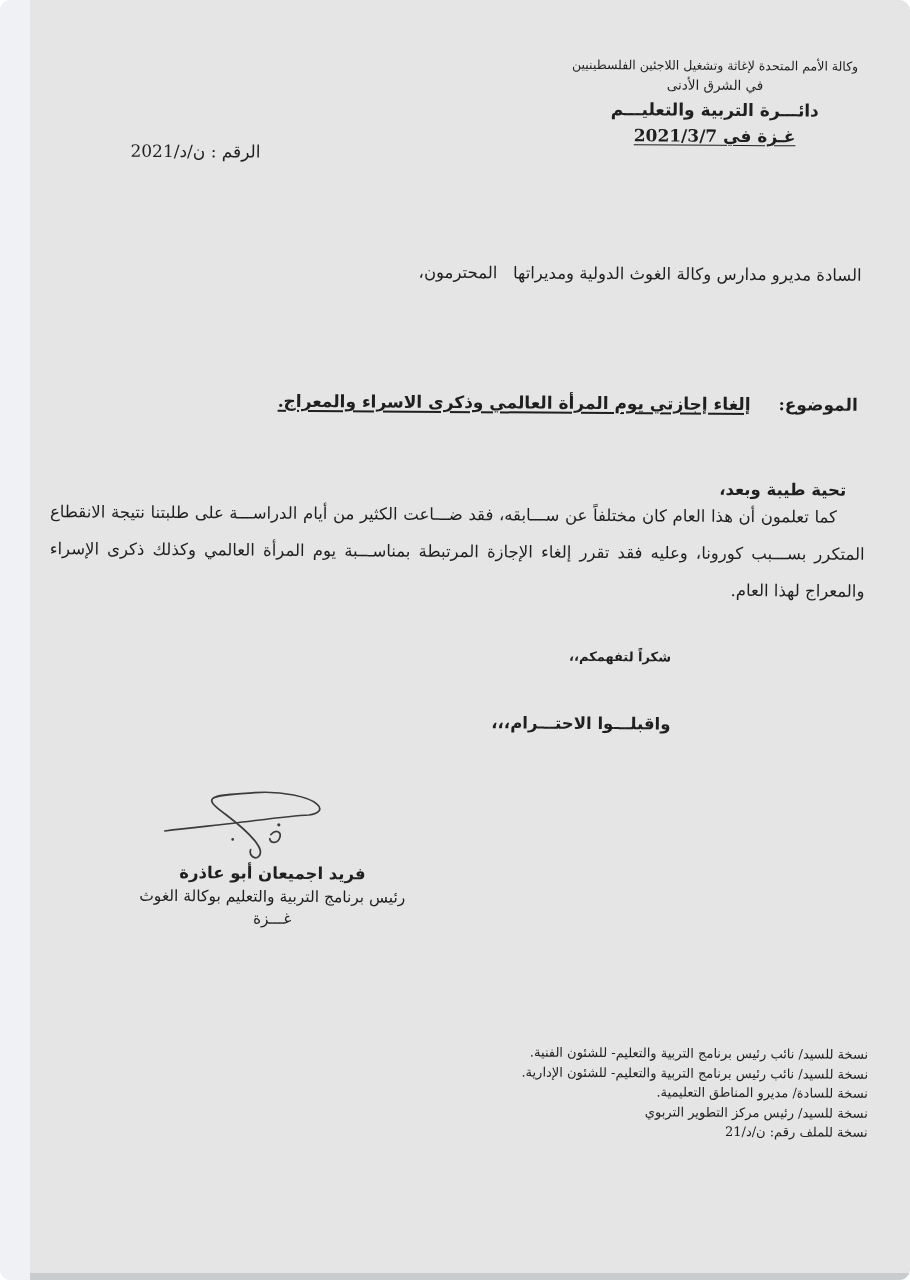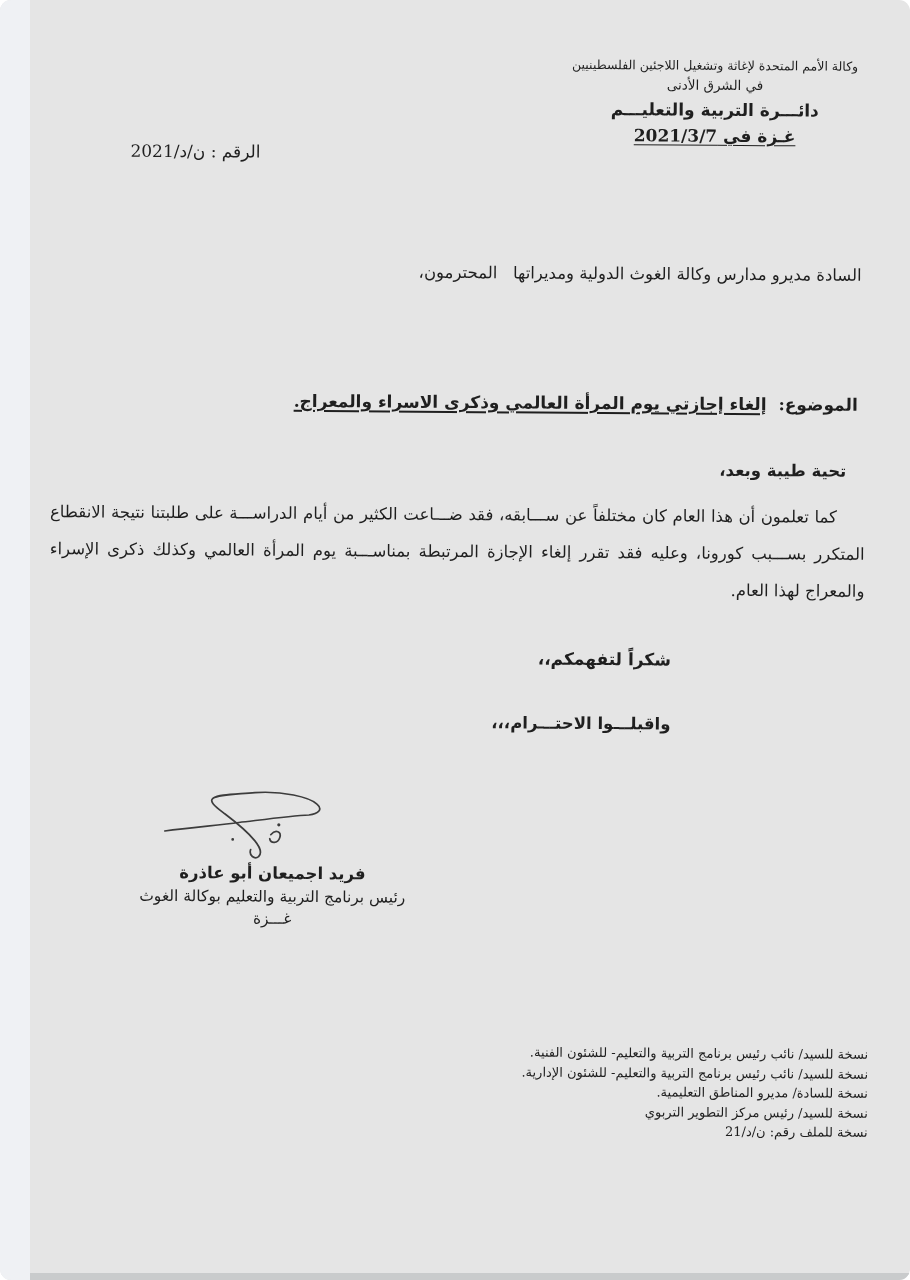--- a/index.html
+++ b/index.html
@@ -74,49 +74,49 @@
     white-space: nowrap;
   }
   .subject {
     position: absolute;
     top: 392px;
     right: 53px;
     left: 50px;
     font-size: 17px;
     font-weight: bold;
   }
-  .subject-label { margin-left: 12px; }
+  .subject-label { margin-left: 28px; }
   .subject-text {
     text-decoration: underline;
     text-underline-offset: 3px;
     text-decoration-thickness: 1.5px;
   }
   .greeting {
     position: absolute;
-    top: 459px;
+    top: 478px;
     right: 64px;
     font-size: 16.5px;
     font-weight: bold;
     white-space: nowrap;
   }
   .body-par {
     position: absolute;
     top: 496px;
     right: 45px;
     left: 50px;
     font-size: 16.5px;
     line-height: 37px;
     text-align: justify;
     text-indent: 28px;
   }
   .thanks {
     position: absolute;
     top: 648px;
     right: 238px;
-    font-size: 17px;
+    font-size: 13px;
     font-weight: bold;
     white-space: nowrap;
   }
   .closing {
     position: absolute;
     top: 713px;
     right: 238px;
     font-size: 16.5px;
     font-weight: bold;
     white-space: nowrap;

